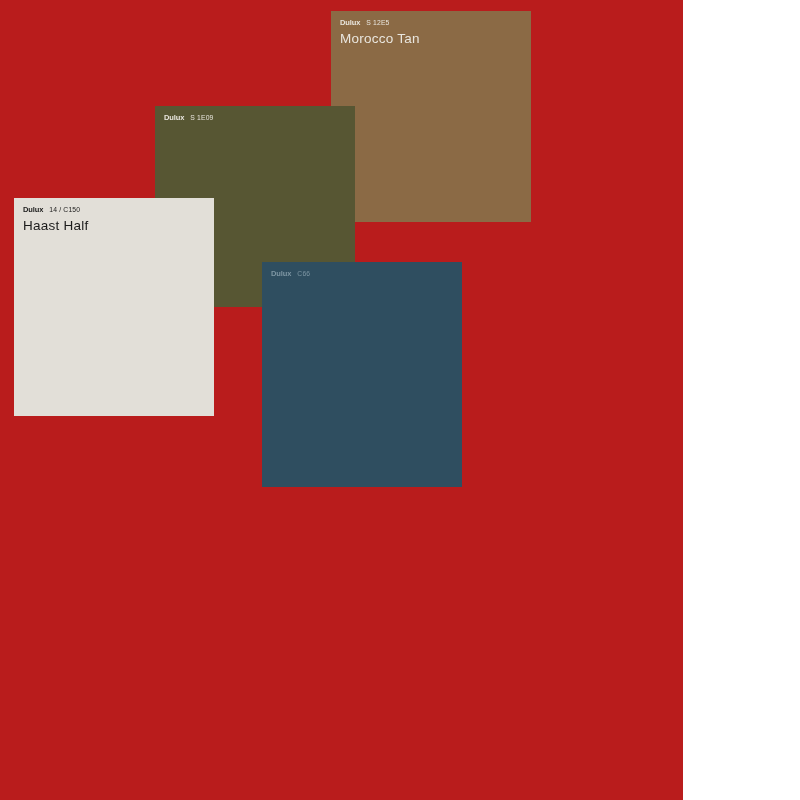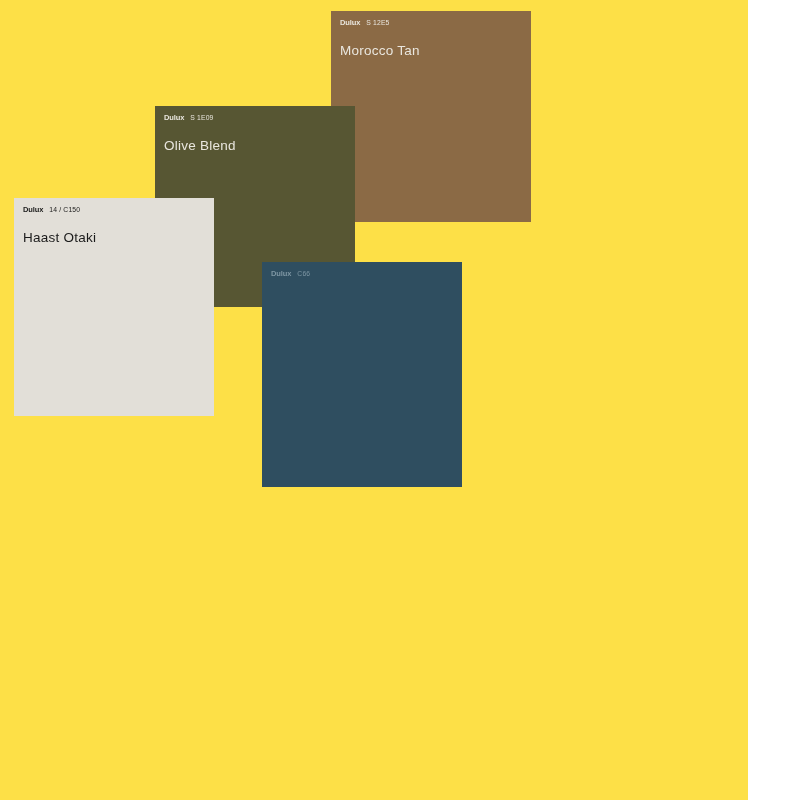--- a/index.html
+++ b/index.html
@@ -55,21 +55,21 @@
   .code {
     font-family: "Liberation Sans", sans-serif;
     font-weight: 400;
     font-size: 6.8px;
     letter-spacing: 0.15px;
     line-height: 9px;
     white-space: nowrap;
   }
 
   .swatch-name {
-    margin-top: 16px;
+    margin-top: 4px;
     font-family: "Liberation Sans", sans-serif;
     font-weight: 300;
     font-size: 13.5px;
     letter-spacing: 0.25px;
     line-height: 15px;
     white-space: nowrap;
   }
 
   
   .on-dark .brand,
@@ -82,46 +82,45 @@
   .on-light .swatch-name { color: #1b1b1b; }
 
   
   .on-dark-muted .brand,
   .on-dark-muted .code,
   .on-dark-muted .swatch-name { color: #7e96a3; }
 </style>
 </head>
 <body>
 
-<div id="board" style="background: #fde047; width: 748px; height: 800px;">
+<div id="board" style="background: #b91c1c; width: 683px; height: 800px;">
     <div class="swatch on-dark" style="left: 331px; top: 11px; width: 200px; height: 211px; background: rgb(139, 106, 69); z-index: 1;">
       <div class="swatch-header">
         <div class="code-row">
           <span class="brand">Dulux</span>
           <span class="code">S 12E5</span>
         </div>
         <div class="swatch-name">Morocco Tan</div>
       </div>
     </div>
     <div class="swatch on-dark" style="left: 155px; top: 106px; width: 200px; height: 201px; background: rgb(87, 86, 51); z-index: 2;">
       <div class="swatch-header">
         <div class="code-row">
           <span class="brand">Dulux</span>
           <span class="code">S 1E09</span>
         </div>
-        <div class="swatch-name">Olive Blend</div>
       </div>
     </div>
     <div class="swatch on-light" style="left: 14px; top: 198px; width: 200px; height: 218px; background: rgb(226, 223, 216); z-index: 3;">
       <div class="swatch-header">
         <div class="code-row">
           <span class="brand">Dulux</span>
           <span class="code">14 / C150</span>
         </div>
-        <div class="swatch-name">Haast Otaki</div>
+        <div class="swatch-name">Haast Half</div>
       </div>
     </div>
     <div class="swatch on-dark-muted" style="left: 262px; top: 262px; width: 200px; height: 225px; background: rgb(47, 78, 96); z-index: 4;">
       <div class="swatch-header">
         <div class="code-row">
           <span class="brand">Dulux</span>
           <span class="code">C66</span>
         </div>
       </div>
     </div>

